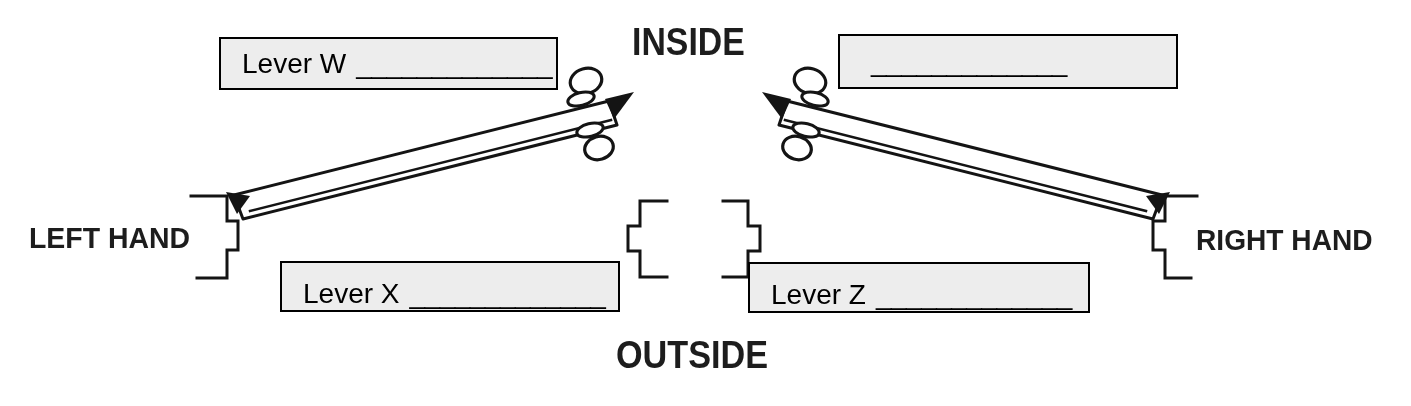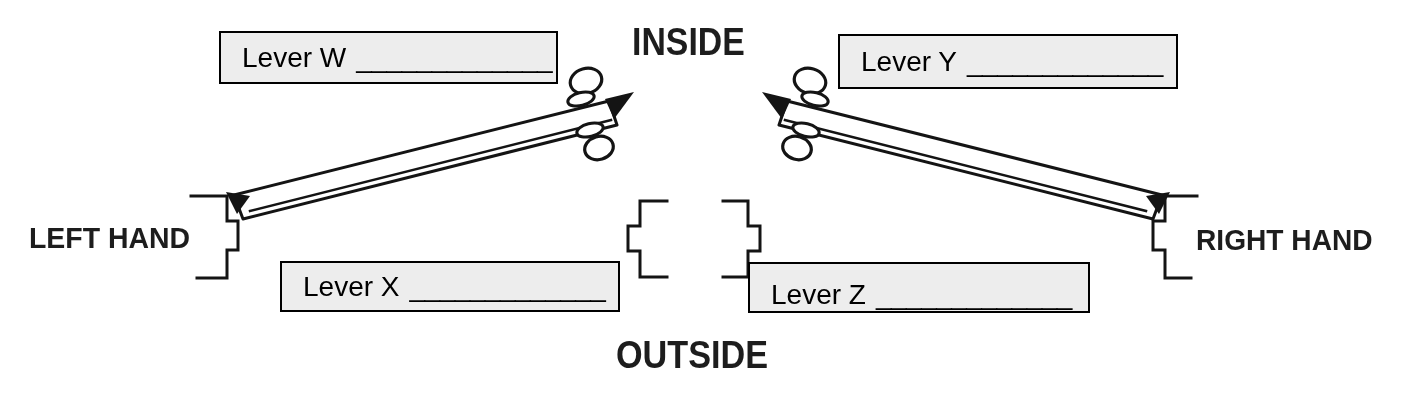--- a/index.html
+++ b/index.html
@@ -39,22 +39,22 @@
     font-size: 28px;
     color: #000000;
     white-space: nowrap;
   }
   .lever-blank {
     display: inline-block;
     margin-left: 10px;
     letter-spacing: -0.5px;
     color: #000000;
   }
-  .box-w { left: 219px; top: 31px;  width: 339px; height: 53px; }
-  .box-x { left: 280px; top: 261px; width: 340px; height: 51px; }
+  .box-w { left: 219px; top: 37px;  width: 339px; height: 53px; }
+  .box-x { left: 280px; top: 261px; width: 340px; height: 51px; align-items: flex-end; }
   .box-y { left: 838px; top: 34px;  width: 340px; height: 55px; }
   .box-z { left: 748px; top: 262px; width: 342px; height: 51px; align-items: flex-end; }
 </style>
 </head>
 <body>
 
 <div class="stage">
 
   <svg class="art" viewBox="0 0 1411 406" fill="none" stroke="#141414" stroke-width="3" stroke-linecap="square" stroke-linejoin="miter">
 
@@ -108,21 +108,20 @@
 
   <div class="lever-box box-w">
     <span>Lever W</span>
     <span class="lever-blank">_____________</span>
   </div>
   <div class="lever-box box-x">
     <span>Lever X</span>
     <span class="lever-blank">_____________</span>
   </div>
   <div class="lever-box box-y">
-    <span>Lever Y</span>
     <span class="lever-blank">_____________</span>
   </div>
   <div class="lever-box box-z">
     <span>Lever Z</span>
     <span class="lever-blank">_____________</span>
   </div>
 
 </div>
 
 </body></html>

